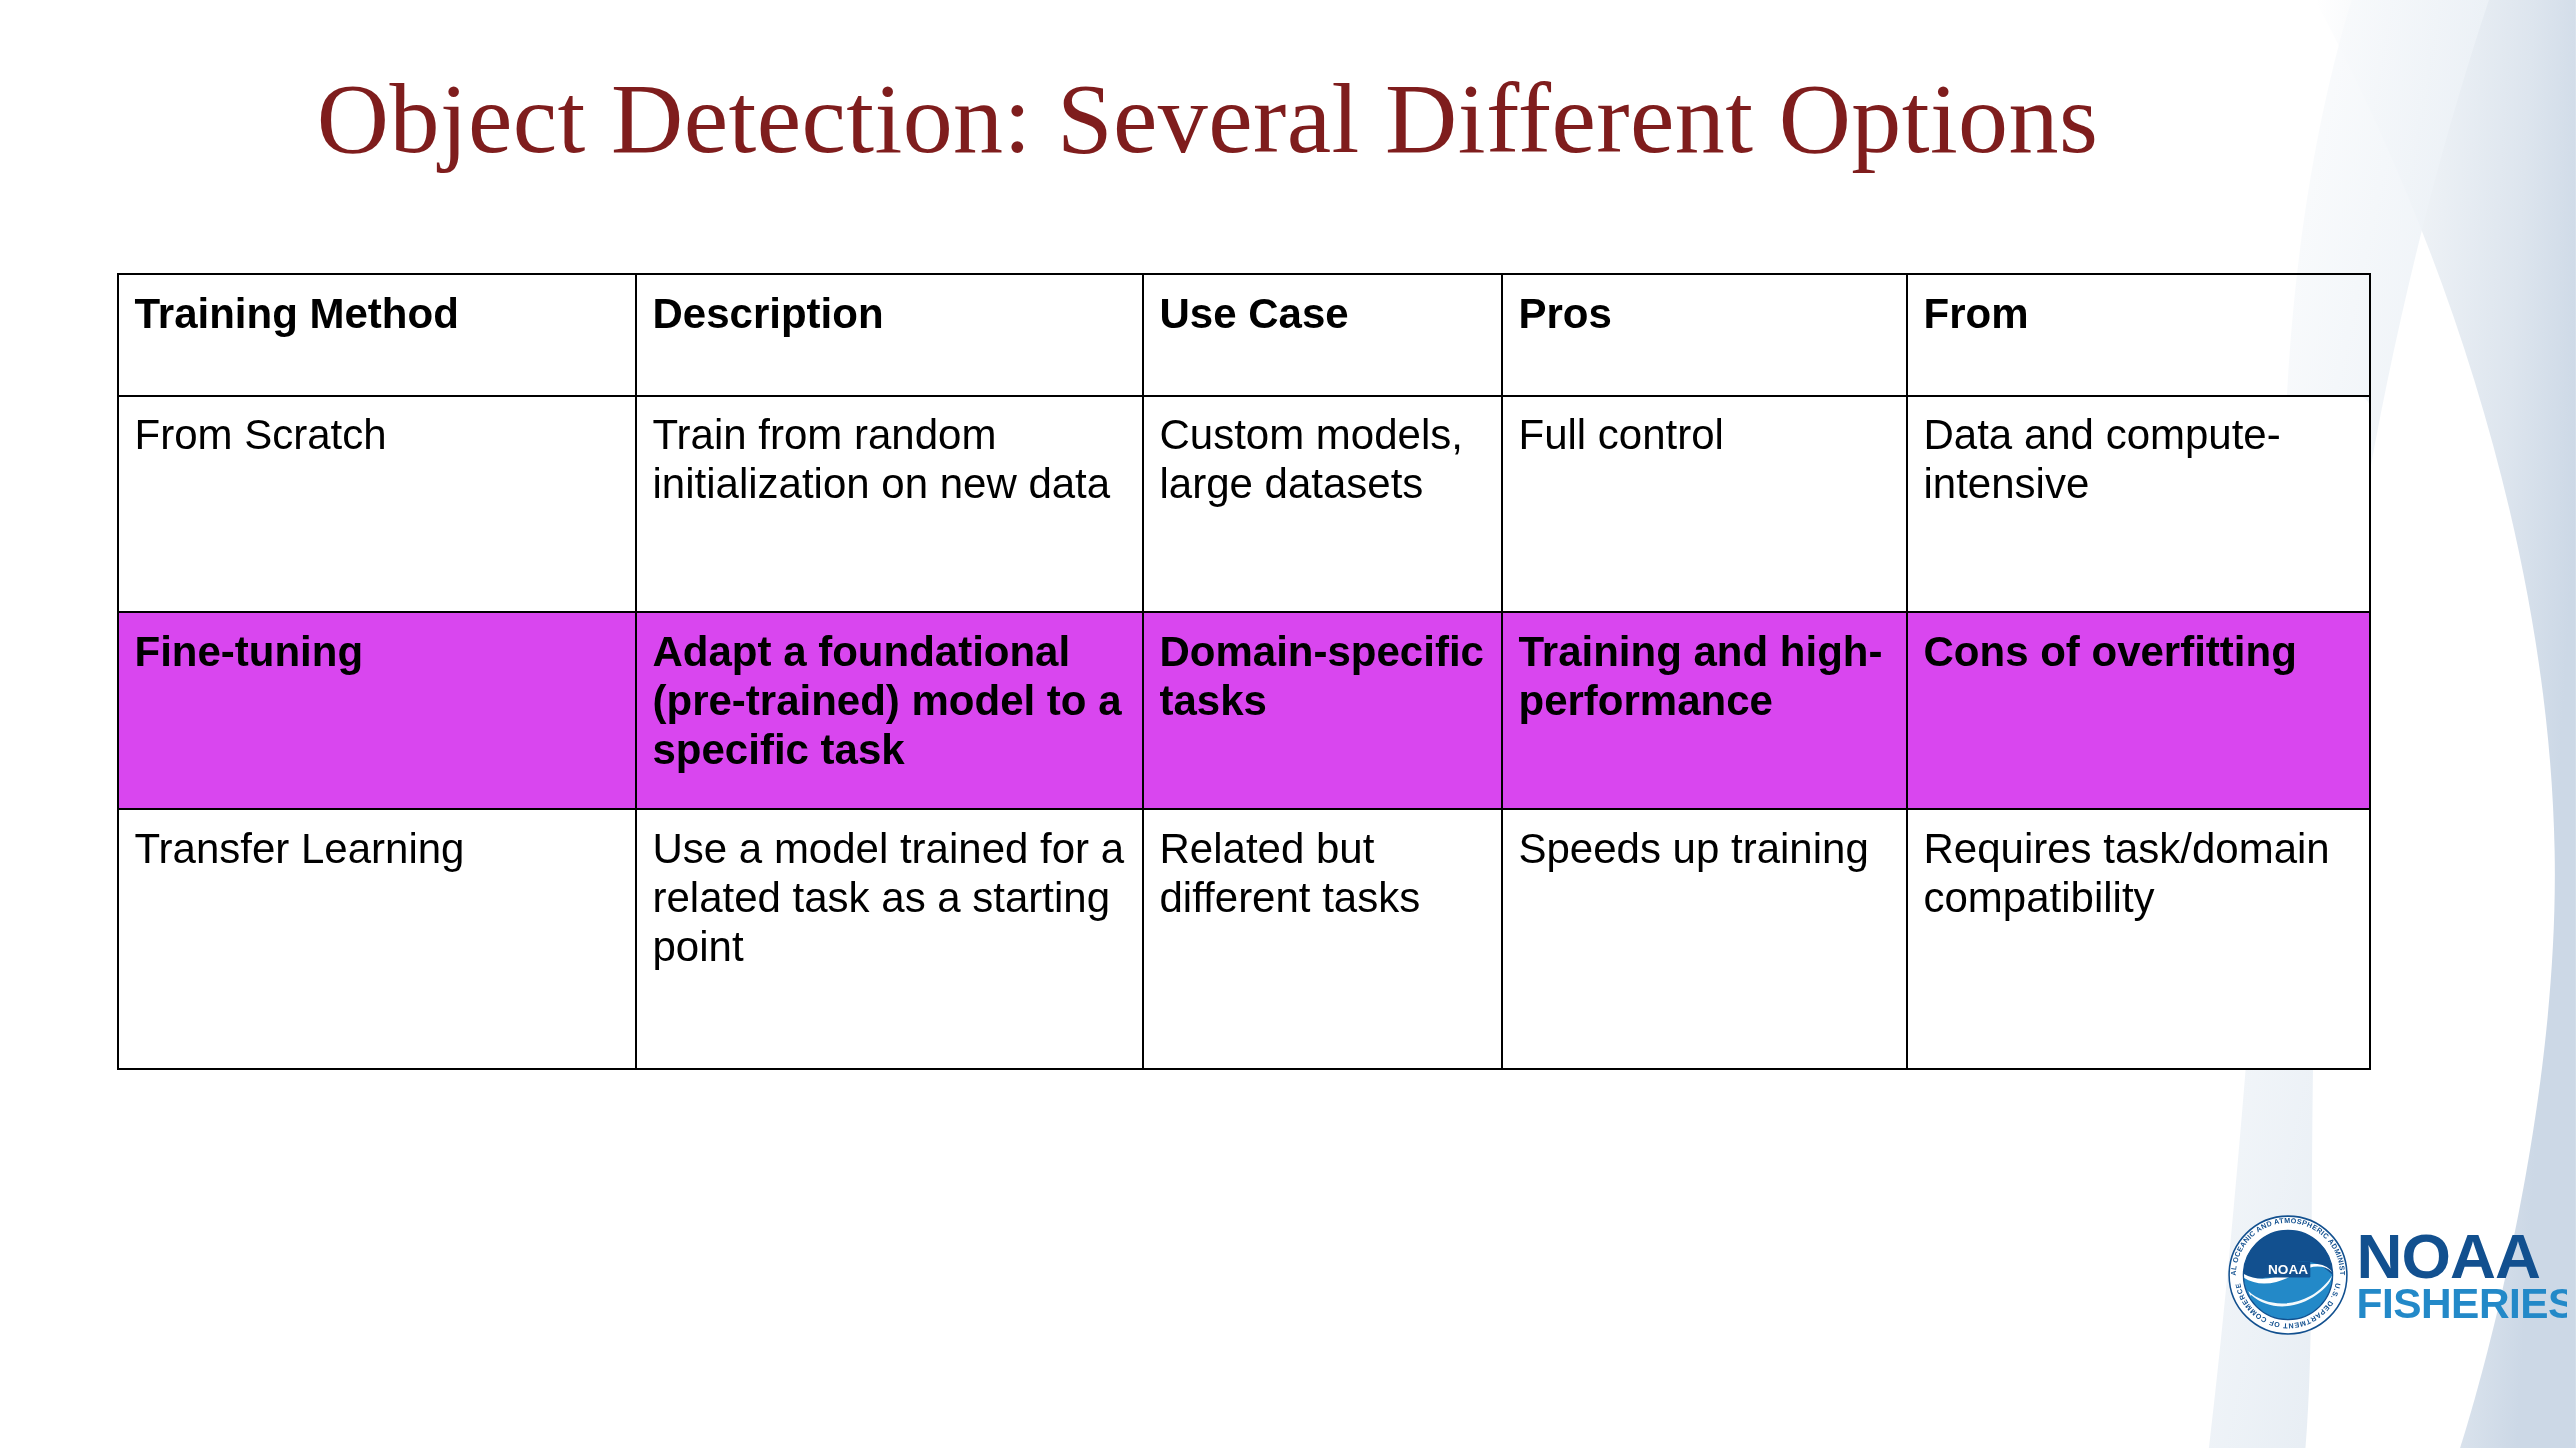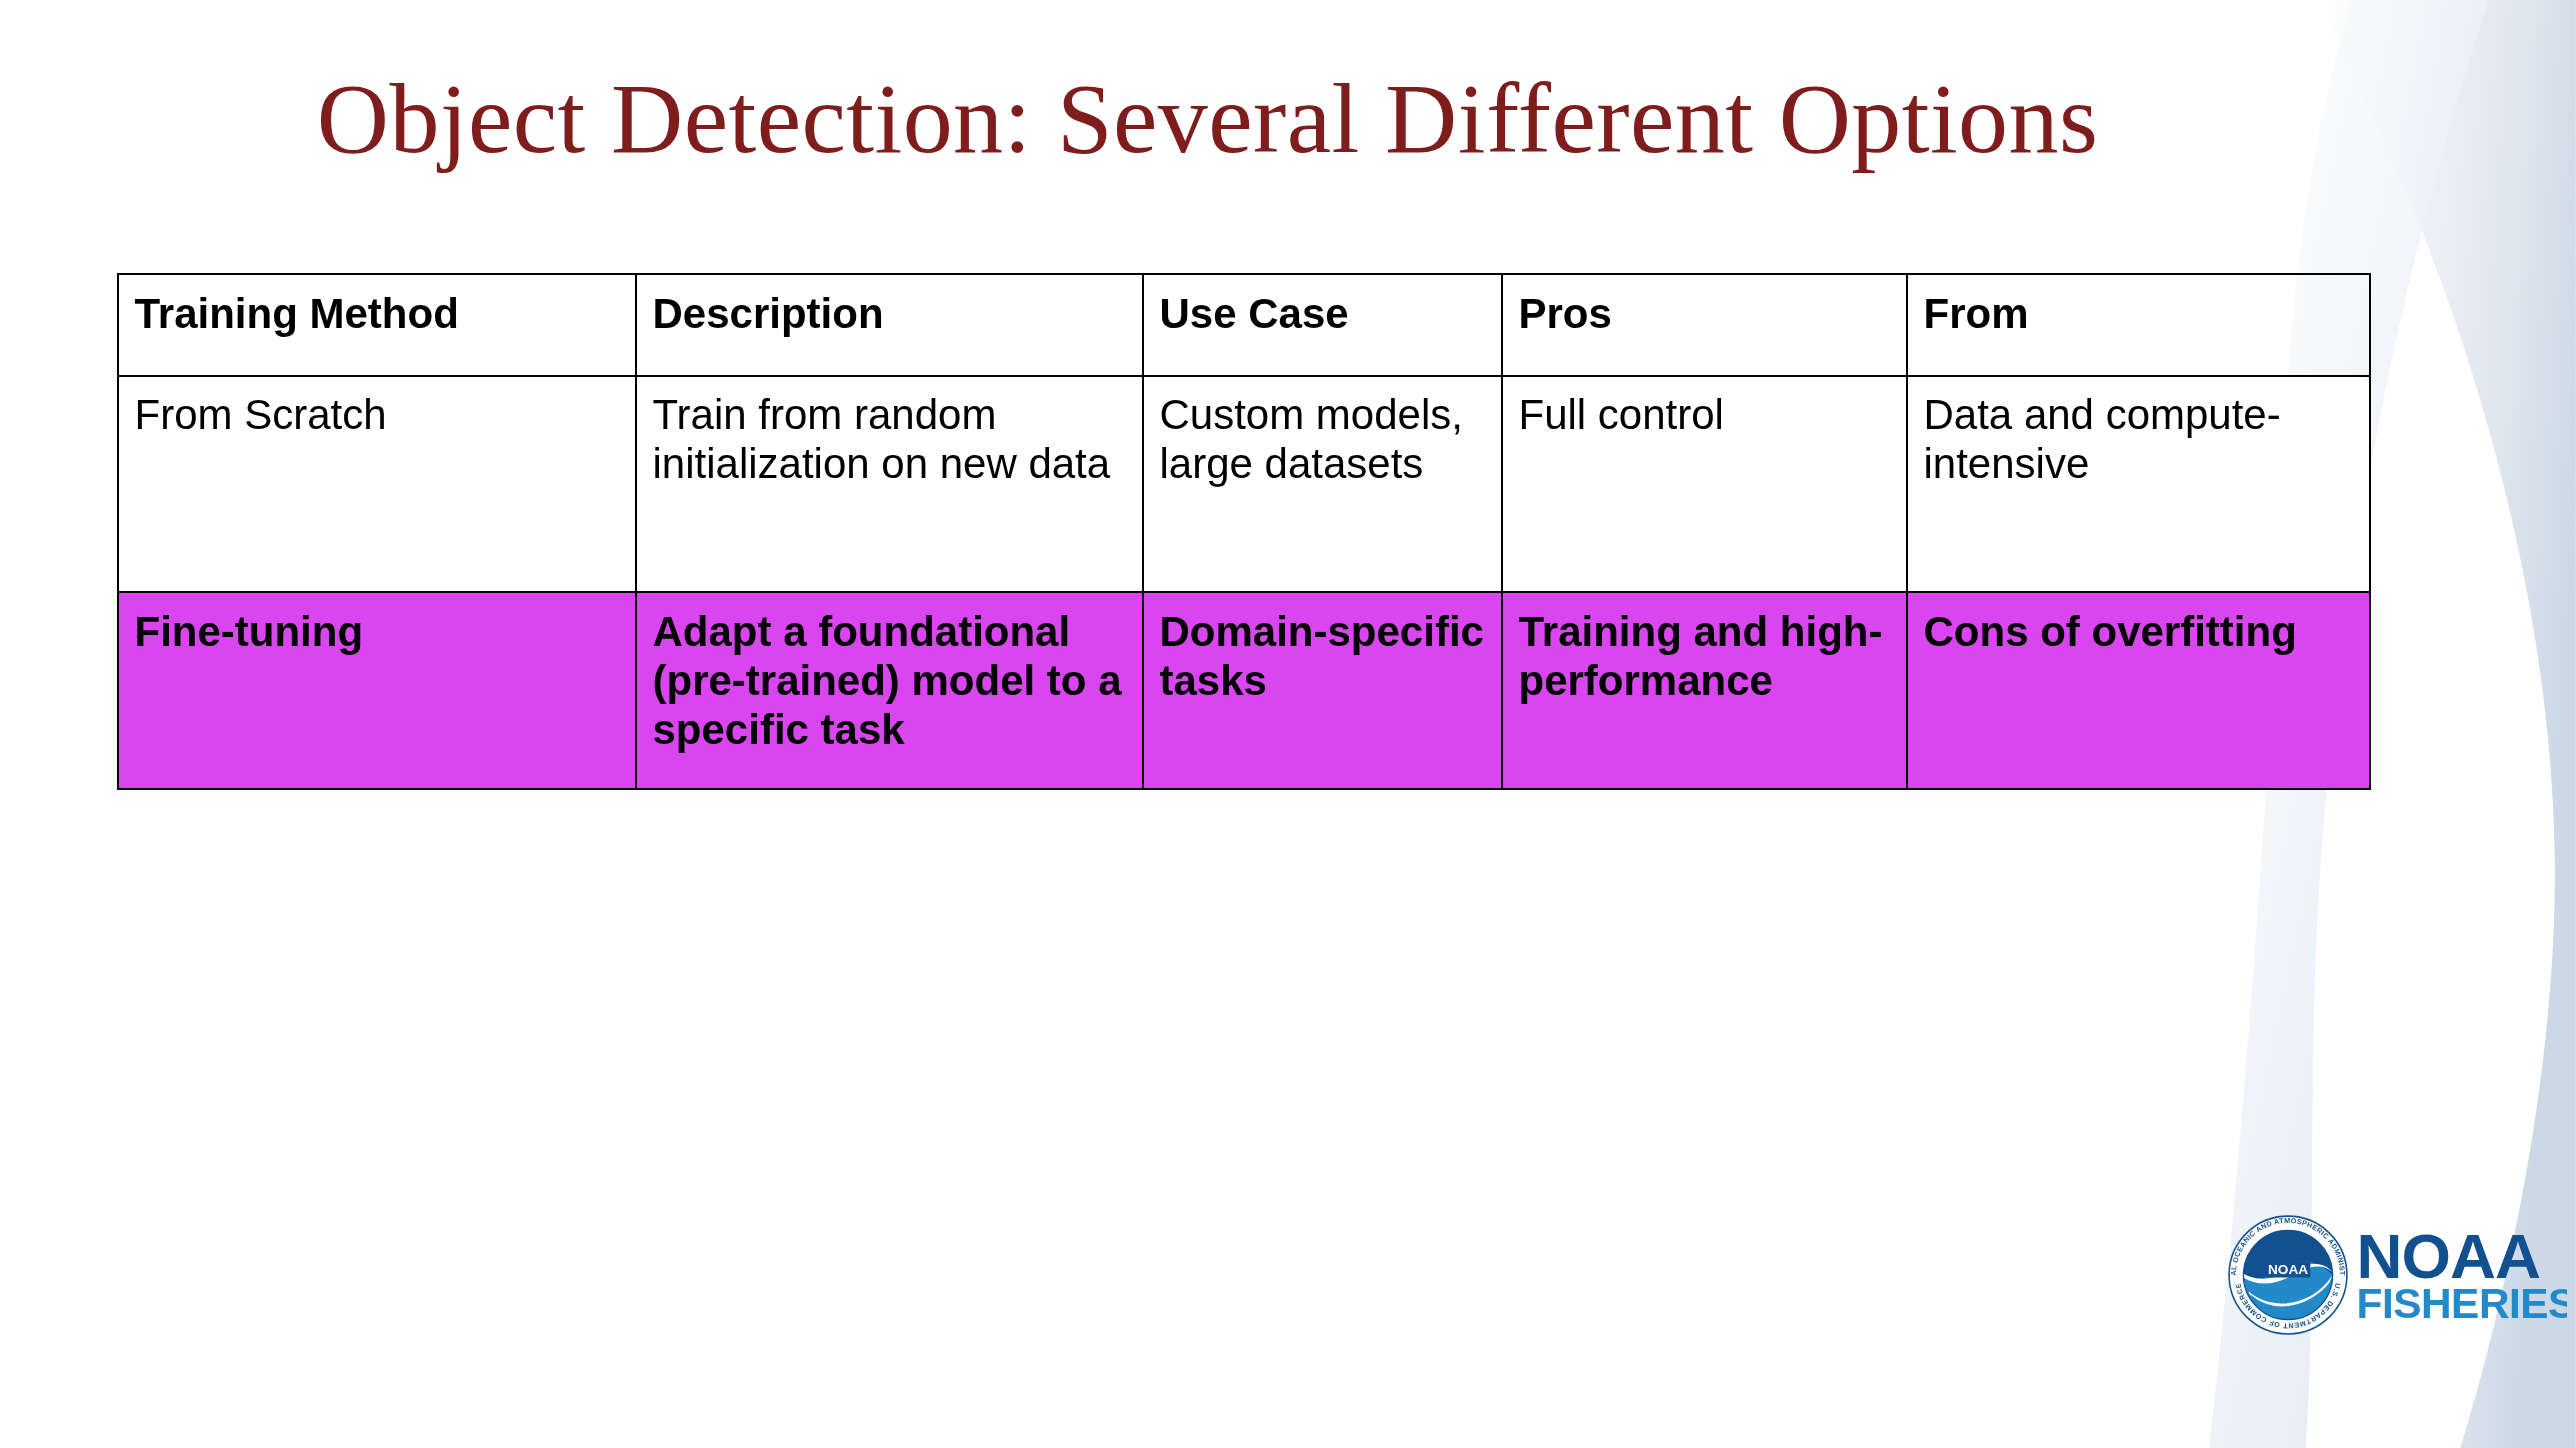--- a/index.html
+++ b/index.html
@@ -67,21 +67,21 @@
     line-height: 1.17;
     color: #000000;
     text-align: left;
     overflow-wrap: break-word;
     word-break: break-word;
     background: transparent;
   }
   table.grid th {
     font-weight: bold;
     height: 68px;
-    padding-bottom: 15px;
+    padding-bottom: 35px;
     margin-top: 20px;
   }
   
   col.c1 { width: 518px; }
   col.c2 { width: 507px; }
   col.c3 { width: 359px; }
   col.c4 { width: 405px; }
   col.c5 { width: 463px; }
 
   tr.row-default td { background: #ffffff; border-radius: 13px; }
@@ -160,20 +160,27 @@
         <td>Full control</td>
         <td>Data and compute-intensive</td>
       </tr>
       <tr class="r2 row-highlight">
         <td>Fine-tuning</td>
         <td>Adapt a foundational (pre-trained) model to a specific task</td>
         <td>Domain-specific tasks</td>
         <td>Training and high-performance</td>
         <td>Cons of overfitting</td>
       </tr>
+      <tr class="r4 row-default">
+        <td>Transfer Learning</td>
+        <td>Use a model trained for a related task as a starting point</td>
+        <td>Related but different tasks</td>
+        <td>Speeds up training</td>
+        <td>Requires task/domain compatibility</td>
+      </tr>
     </tbody>
   </table>
 </div>
 
 <div class="noaa-logo">
 
   <div class="noaa-seal">
     <svg viewBox="0 0 200 200" xmlns="http://www.w3.org/2000/svg">
       <defs>
         <path id="ringTop" d="M 100 100 m -84 0 a 84 84 0 1 1 168 0" fill="none"></path>

